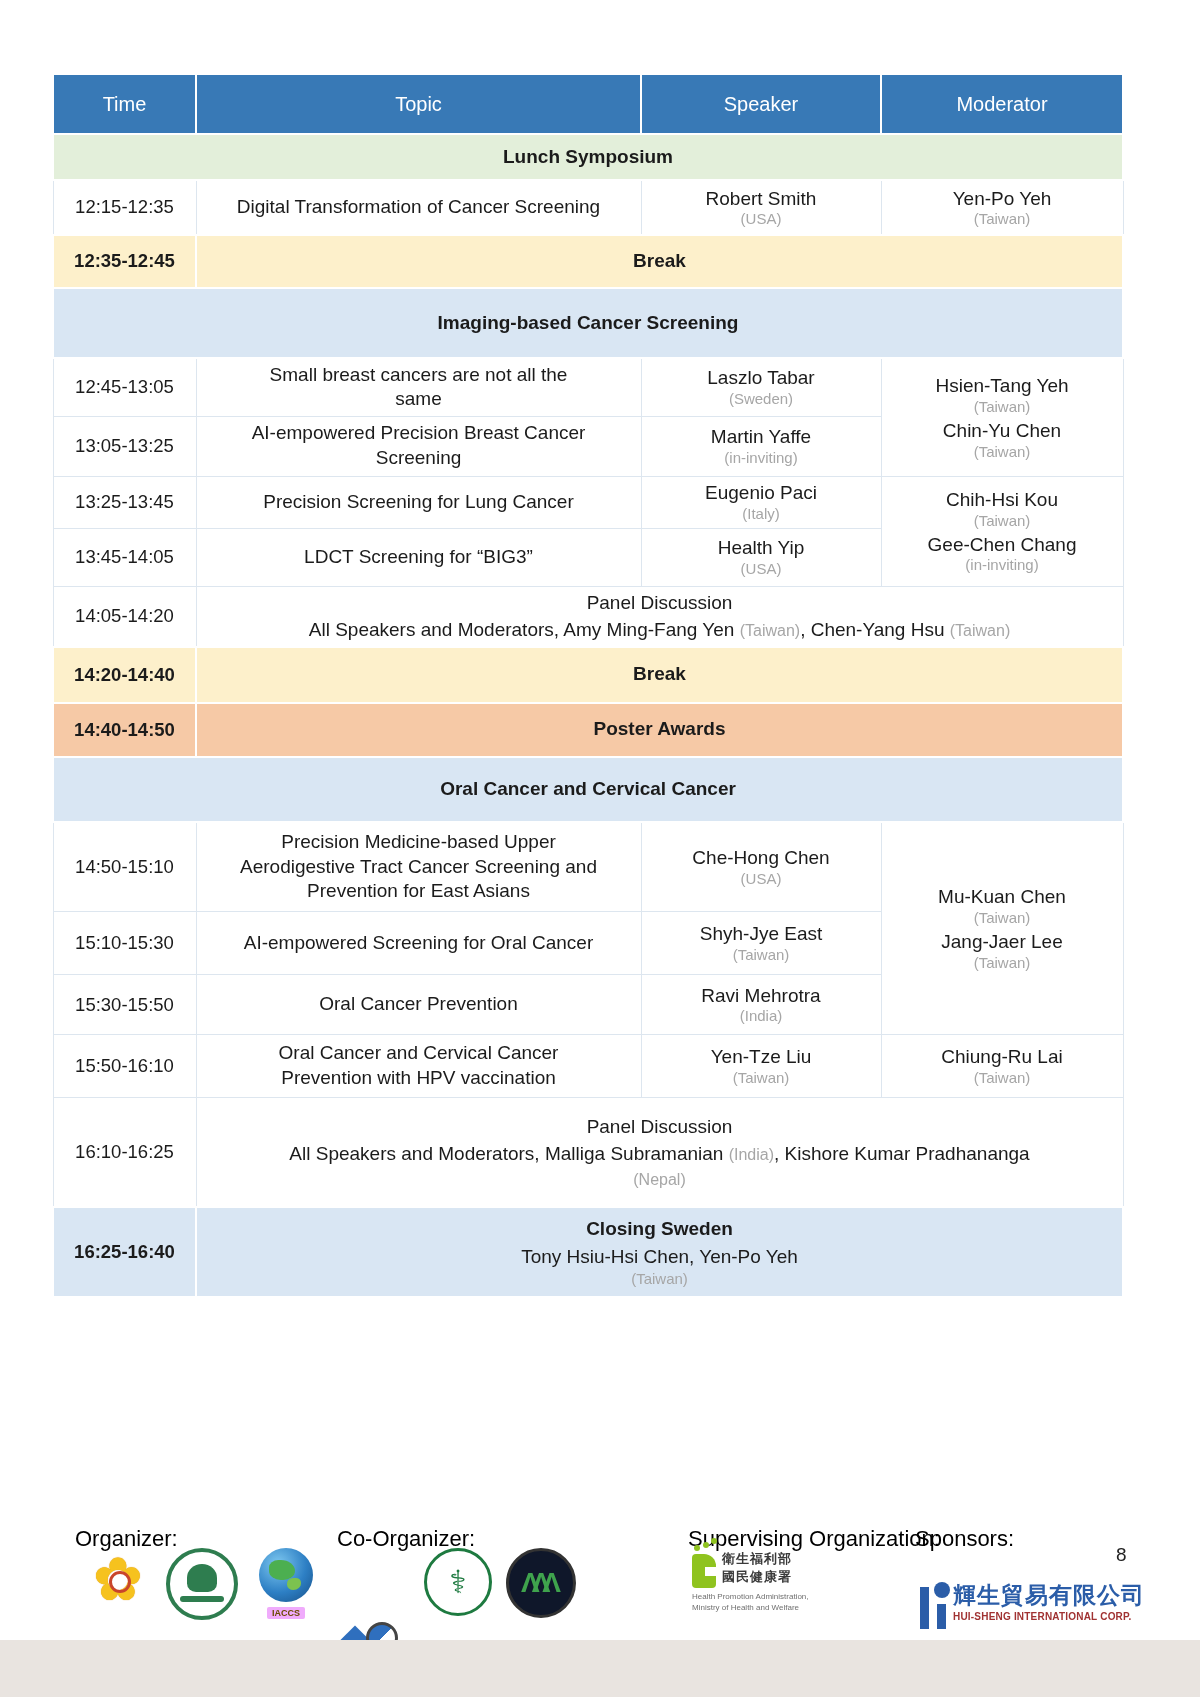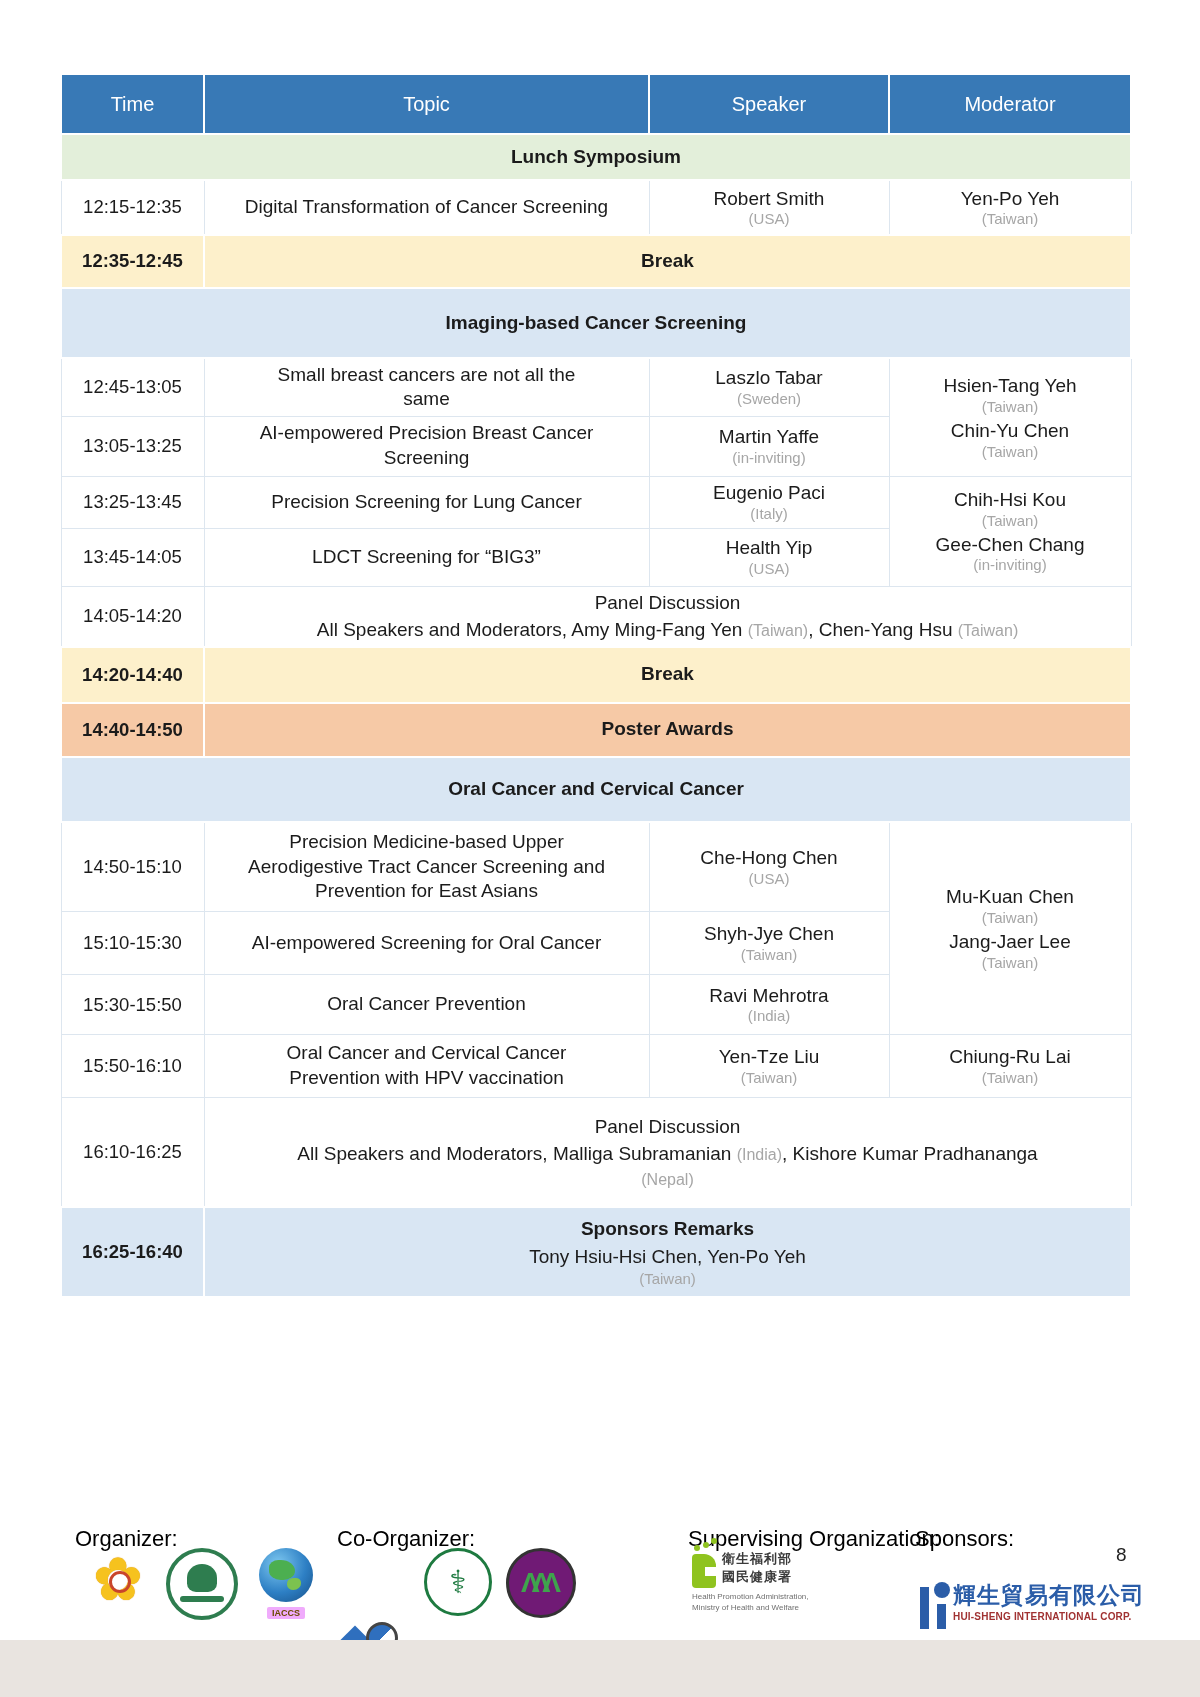--- a/index.html
+++ b/index.html
@@ -1,20 +1,20 @@
 <!DOCTYPE html>
 <html><head>
 <meta charset="utf-8">
 <style>
   html,body { margin:0; padding:0; }
   body {
     width:1200px; height:1697px; background:#ffffff; position:relative;
     font-family:"Liberation Sans", sans-serif; color:#1b1b1b; overflow:hidden;
   }
-  .sched { position:absolute; left:60px; top:73px; }
+  .sched { position:absolute; left:52px; top:73px; }
   table { border-collapse:collapse; table-layout:fixed; width:1070px; }
   td, th {
     border:1px solid #dde6ef; padding:2px 8px; text-align:center;
     vertical-align:middle; font-size:19px; line-height:1.3; font-weight:400;
   }
   th {
     background:#3879B6; color:#ffffff; font-size:20px; font-weight:400;
     border:2px solid #ffffff; height:54px;
   }
   .sec { font-weight:bold; border:2px solid #ffffff; }
@@ -63,21 +63,21 @@
   .tams-handle { position:absolute; left:55px; top:28px; width:4px; height:15px; background:#444; transform:rotate(-45deg); }
   .tams-cad { position:absolute; right:0px; top:22px; font-size:18px; color:#555; }
   .tams-text { position:absolute; left:6px; bottom:2px; font-family:"Liberation Serif", serif;
     font-size:16px; font-weight:bold; color:#111; letter-spacing:1px; }
 
   .cma { left:424px; width:62px; height:62px; border:3px solid #1E7A40; border-radius:50%;
     display:flex; align-items:center; justify-content:center; background:#fff; }
   .cma-glyph { font-size:32px; color:#1E7A40; line-height:1; }
 
   .mtn { left:506px; width:64px; height:64px; border:3px solid #333; border-radius:50%;
-    display:flex; align-items:center; justify-content:center; background:#701a75; overflow:hidden; }
+    display:flex; align-items:center; justify-content:center; background:#0f172a; overflow:hidden; }
   .mtn-glyph { color:#3FA34D; font-weight:bold; font-size:28px; letter-spacing:-8px; padding-right:8px; line-height:1; }
 
   .sun { left:598px; width:74px; position:relative; }
   .sun-rays { position:absolute; left:0px; top:-8px; font-size:58px; line-height:60px; color:#F3AC3C; }
 
   .hpa { left:692px; width:130px; }
   .hpa-top { display:flex; align-items:center; gap:6px; }
   .hpa-icon { width:24px; height:34px; background:#8FC31F; border-radius:4px 12px 4px 4px; position:relative; margin-top:6px; }
   .hpa-icon::before { content:""; position:absolute; left:2px; top:-9px; width:6px; height:6px; border-radius:50%;
     background:#8FC31F; box-shadow:9px -3px 0 #8FC31F, 17px -7px 0 #8FC31F; }
@@ -227,21 +227,21 @@
         <div class="country">(Taiwan)</div>
         <div class="name mod-gap">Jang-Jaer Lee</div>
         <div class="country">(Taiwan)</div>
       </td>
     </tr>
 
     <tr style="height:63px">
       <td class="time">15:10-15:30</td>
       <td class="topic">AI-empowered Screening for Oral Cancer</td>
       <td>
-        <div class="name">Shyh-Jye Chen</div>
+        <div class="name">Shyh-Jye East</div>
         <div class="country">(Taiwan)</div>
       </td>
     </tr>
 
     <tr style="height:60px">
       <td class="time">15:30-15:50</td>
       <td class="topic">Oral Cancer Prevention</td>
       <td>
         <div class="name">Ravi Mehrotra</div>
         <div class="country">(India)</div>
@@ -269,21 +269,21 @@
         <div class="panel-line">
           <span>All Speakers and Moderators, Malliga Subramanian </span><span class="gray-inline">(India)</span><span>, Kishore Kumar Pradhananga</span>
         </div>
         <div class="gray-inline panel-line">(Nepal)</div>
       </td>
     </tr>
 
     <tr style="height:90px">
       <td class="time sec blue">16:25-16:40</td>
       <td colspan="3" class="blue" style="border:2px solid #fff">
-        <div class="bold panel-title">Sponsors Remarks</div>
+        <div class="bold panel-title">Closing Sweden</div>
         <div class="panel-line">Tony Hsiu-Hsi Chen, Yen-Po Yeh</div>
         <div class="country">(Taiwan)</div>
       </td>
     </tr>
   </tbody>
     </table>
 </div>
 
 <div class="flabel" style="left:75px">Organizer:</div>
 <div class="flabel" style="left:337px">Co-Organizer:</div>

